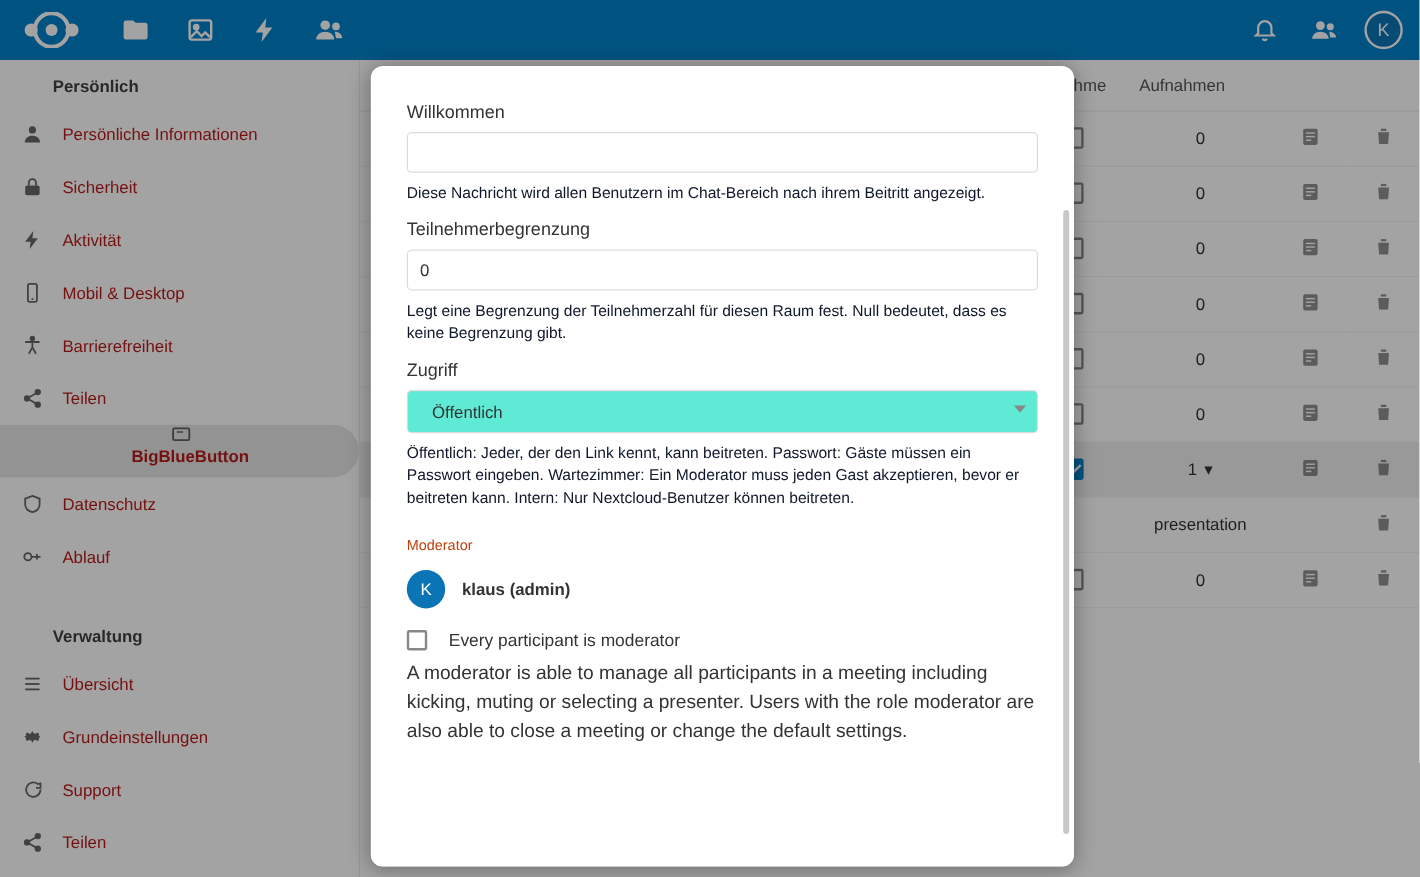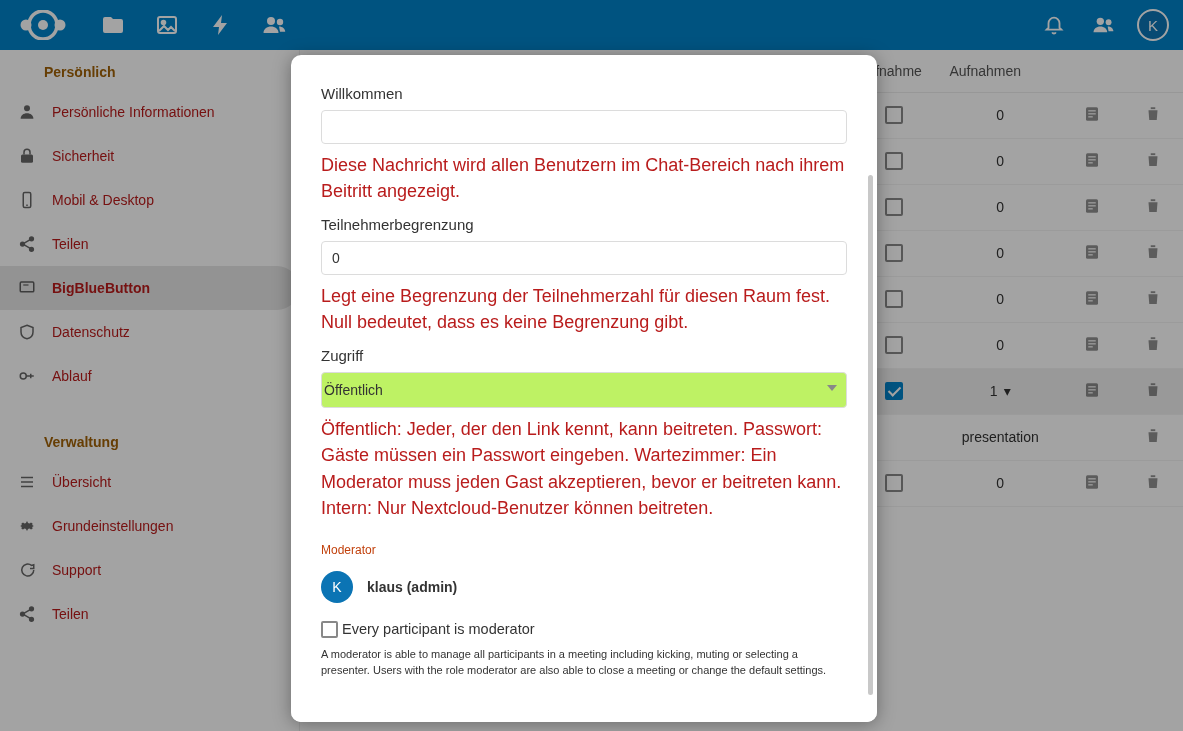--- a/index.html
+++ b/index.html
@@ -46,34 +46,34 @@
   }
 
   
   .sidebar {
     position: absolute; top: 50px; left: 0; width: 300px; height: 681px;
     background: #ffffff;
     border-right: 1px solid #ededed;
     overflow: hidden;
   }
   .sb-heading {
-    font-size: 14px; font-weight: bold; color: #a16207;
+    font-size: 14px; font-weight: bold; color: #404040;
     padding: 14px 16px 10px 44px;
   }
   .sb-item {
     display: flex; align-items: center;
     height: 44px; padding-left: 18px;
     cursor: pointer; border-radius: 0 22px 22px 0;
     font-size: 14px; color: #b91c1c;
   }
   .sb-item .sb-icon {
     width: 34px; display: flex; align-items: center; justify-content: flex-start;
     opacity: .75;
   }
-  .sb-item.active { background: #e6e6e6; font-weight: bold; }
+  .sb-item.active { background: #e6e6e6; font-weight: bold; flex-direction: column; }
   .sb-gap { height: 22px; }
 
   
   .main {
     position: absolute; top: 50px; left: 300px; width: 883px; height: 681px;
     background: #ffffff; overflow: hidden;
   }
   table.rooms { width: 883px; border-collapse: collapse; font-size: 14px; }
   table.rooms th {
     text-align: left; font-weight: normal; color: #555555;
@@ -104,68 +104,68 @@
   }
   .icon-btn { cursor: pointer; opacity: .65; }
   .rec-count { display: inline-flex; align-items: center; gap: 6px; }
 
   
   .modal-backdrop {
     position: absolute; top: 0; left: 0; width: 1183px; height: 731px;
     background: rgba(0,0,0,0.36); z-index: 20;
   }
   .modal {
-    position: absolute; left: 291px; top: 55px;
+    position: absolute; left: 309px; top: 55px;
     width: 586px; height: 667px;
     background: #ffffff; border-radius: 10px;
     box-shadow: 0 2px 18px rgba(0,0,0,0.35);
     overflow: hidden; z-index: 21;
   }
   .modal-body {
     position: absolute; inset: 0;
     padding: 24px 30px 0 30px;
     overflow: hidden;
   }
   .m-label { font-size: 15px; color: #333333; margin: 12px 0 8px 0; }
   .m-label.first { margin-top: 6px; }
   .m-input {
     width: 100%; height: 34px; border: 1px solid #dcdcdc; border-radius: 4px;
     padding: 0 10px; font-size: 14px; color: #333333; background: #ffffff;
     font-family: "Liberation Sans", sans-serif;
   }
   .m-input::placeholder { color: #999999; }
-  .m-hint { font-size: 18px; color: #b91c1c; line-height: 1.45; margin-top: 8px; }
+  .m-hint { font-size: 13px; color: #0f172a; line-height: 1.45; margin-top: 8px; }
   .m-select-wrap { position: relative; }
   .m-select {
     width: 100%; height: 36px; border: 1px solid #dcdcdc; border-radius: 4px;
-    padding: 0 28px 0 2px; font-size: 14px; color: #333333; background: #bef264;
+    padding: 0 28px 0 20px; font-size: 14px; color: #333333; background: #5eead4;
     appearance: none; -webkit-appearance: none;
     font-family: "Liberation Sans", sans-serif;
   }
   .m-select-arrow {
     position: absolute; right: 10px; top: 13px;
     width: 0; height: 0; border-left: 5px solid transparent;
     border-right: 5px solid transparent; border-top: 6px solid #888888;
     pointer-events: none;
   }
   .m-section-title { font-size: 12px; color: #c2410c; margin: 22px 0 14px 0; }
   .moderator-row { display: flex; align-items: center; gap: 14px; margin-bottom: 16px; }
   .moderator-avatar {
     width: 32px; height: 32px; border-radius: 50%;
     background: #0b74b4; color: #ffffff;
     display: flex; align-items: center; justify-content: center; font-size: 14px;
   }
   .moderator-name { font-size: 14px; color: #333333; font-weight: bold; }
-  .m-check-row { display: flex; align-items: center; gap: 4px; margin-top: 18px; text-align: center; }
+  .m-check-row { display: flex; align-items: center; gap: 18px; margin-top: 18px; text-align: center; }
   .m-check {
     width: 17px; height: 17px; border: 2px solid #888888;
     border-radius: 2px; background: #ffffff; cursor: pointer;
   }
   .m-check-label { font-size: 14.5px; color: #333333; }
-  .m-desc { font-size: 11px; color: #333333; line-height: 1.5; margin-top: 8px; }
+  .m-desc { font-size: 16px; color: #333333; line-height: 1.5; margin-top: 8px; }
   .modal-scrollbar {
     position: absolute; right: 4px; top: 120px;
     width: 5px; height: 520px; background: #c8c8c8; border-radius: 3px;
     z-index: 22; cursor: pointer;
   }
   .fade-bottom {
     position: absolute; left: 0; right: 0; bottom: 0; height: 26px;
     background: linear-gradient(to bottom, rgba(255,255,255,0), #ffffff 80%);
     pointer-events: none;
   }
@@ -246,31 +246,48 @@
     <div class="sb-item">
       <span class="sb-icon">
         <svg width="18" height="18" viewBox="0 0 24 24" fill="#333">
             <rect x="4" y="10" width="16" height="11" rx="2"></rect>
             <path d="M8 10V7a4 4 0 0 1 8 0v3" fill="none" stroke="#333" stroke-width="2"></path>
           </svg>
       </span>
       <span>Sicherheit</span>
     </div>
 
+    <div class="sb-item">
+      <span class="sb-icon">
+        <svg width="18" height="18" viewBox="0 0 24 24" fill="#333">
+            <path d="M13 2L4 14h6l-1 8 9-12h-6l1-8z"></path>
+          </svg>
+      </span>
+      <span>Aktivität</span>
+    </div>
 
     <div class="sb-item">
       <span class="sb-icon">
         <svg width="18" height="18" viewBox="0 0 24 24" fill="none" stroke="#333" stroke-width="2">
             <rect x="7" y="2" width="10" height="20" rx="2"></rect>
             <line x1="11" y1="19" x2="13" y2="19"></line>
           </svg>
       </span>
       <span>Mobil &amp; Desktop</span>
     </div>
 
+    <div class="sb-item">
+      <span class="sb-icon">
+        <svg width="18" height="18" viewBox="0 0 24 24" fill="none" stroke="#333" stroke-width="2">
+            <circle cx="12" cy="4" r="2" fill="#333"></circle>
+            <path d="M4 8h16M12 8v6M12 14l-4 7M12 14l4 7"></path>
+          </svg>
+      </span>
+      <span>Barrierefreiheit</span>
+    </div>
 
     <div class="sb-item">
       <span class="sb-icon">
         <svg width="18" height="18" viewBox="0 0 24 24" fill="none" stroke="#333" stroke-width="2">
             <circle cx="18" cy="5" r="2.5" fill="#333"></circle>
             <circle cx="6" cy="12" r="2.5" fill="#333"></circle>
             <circle cx="18" cy="19" r="2.5" fill="#333"></circle>
             <path d="M8.3 10.8l7.4-4.3M8.3 13.2l7.4 4.3"></path>
           </svg>
       </span>

